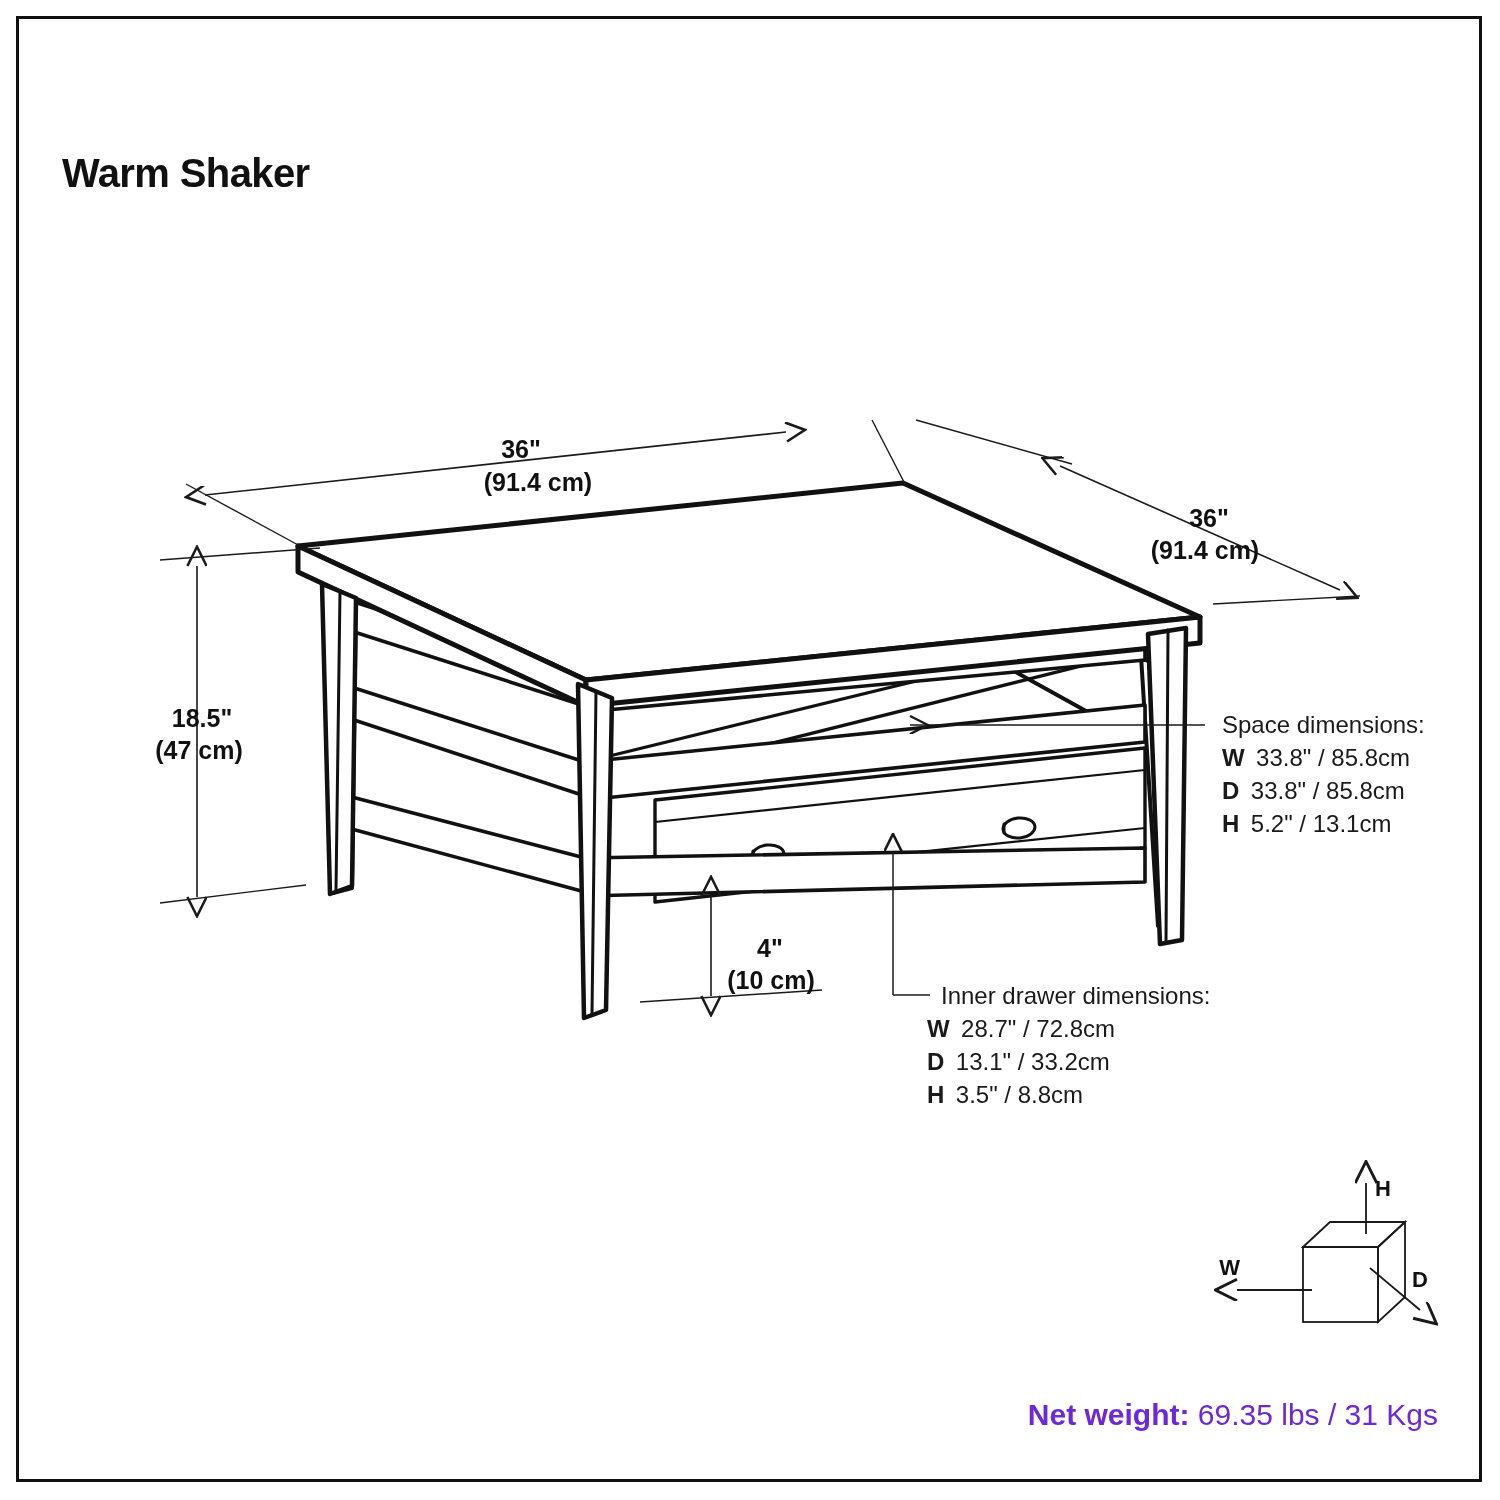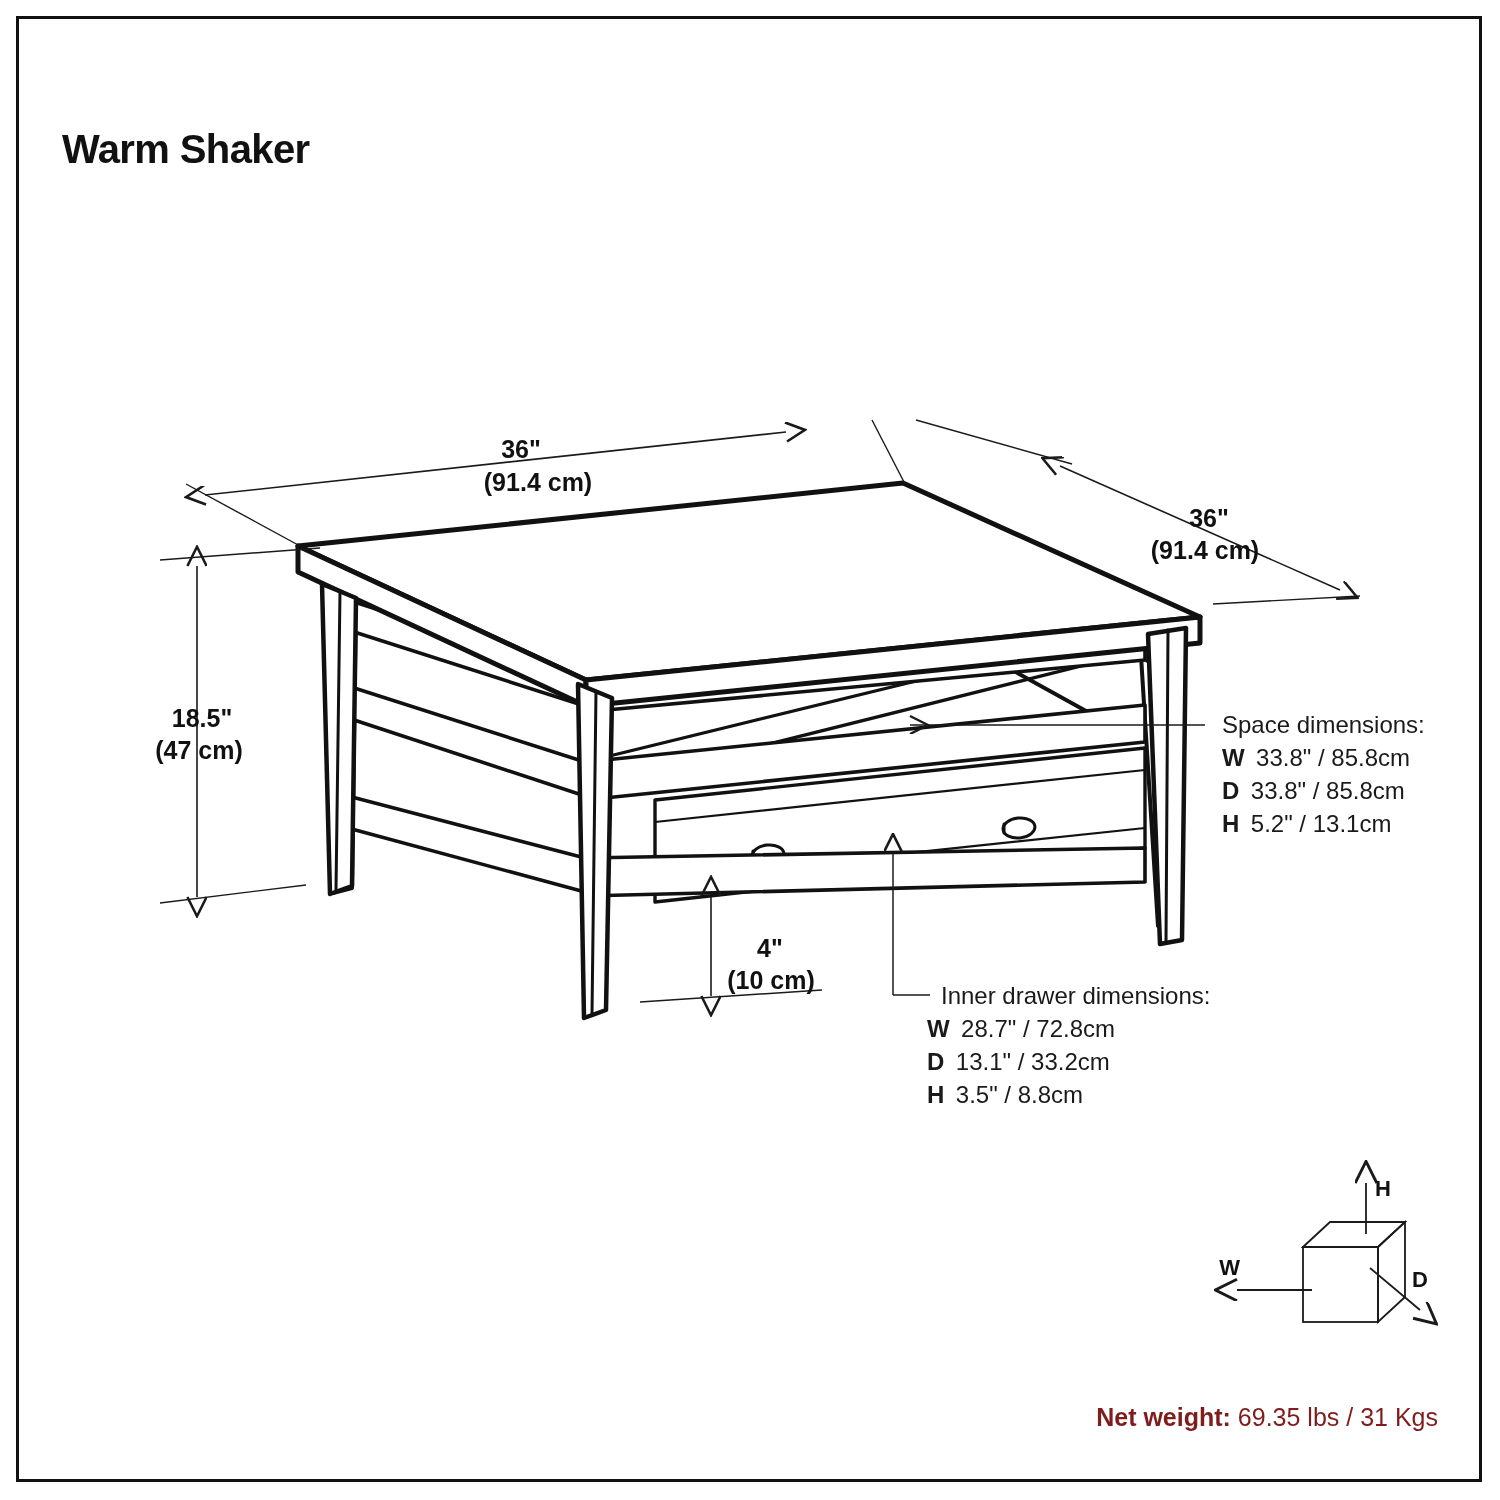--- a/index.html
+++ b/index.html
@@ -27,21 +27,21 @@
     top: 16px;
     width: 1466px;
     height: 1466px;
     border: 3px solid #111111;
     box-sizing: border-box;
     pointer-events: none;
   }
   .title-block {
     position: absolute;
     left: 62px;
-    top: 32px;
+    top: 56px;
     font-weight: bold;
     font-size: 40px;
     line-height: 1.17;
     letter-spacing: -0.6px;
     color: #111111;
     white-space: pre;
   }
   .title-line { display: block; }
 
   svg.drawing {
@@ -74,22 +74,22 @@
   .legend-label {
     font-family: "Liberation Sans", sans-serif;
     font-weight: bold;
     font-size: 22px;
     fill: #111111;
   }
   .weight-text {
     position: absolute;
     right: 62px;
     bottom: 68px;
-    font-size: 25px;
-    color: #7f1d1d;
+    font-size: 30px;
+    color: #6d28d9;
     white-space: nowrap;
   }
   .weight-text b { font-weight: bold; }
 </style>
 </head>
 <body>
 
 <div id="page">
 
   <div class="frame-border"></div>

